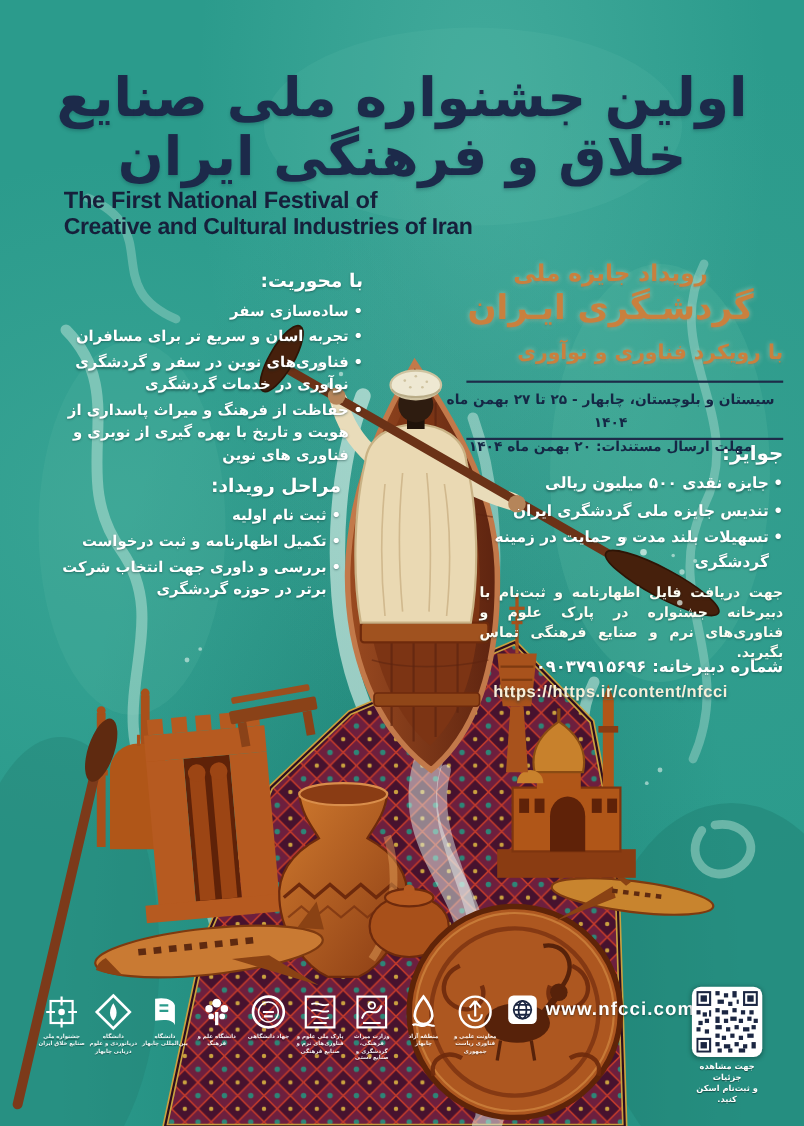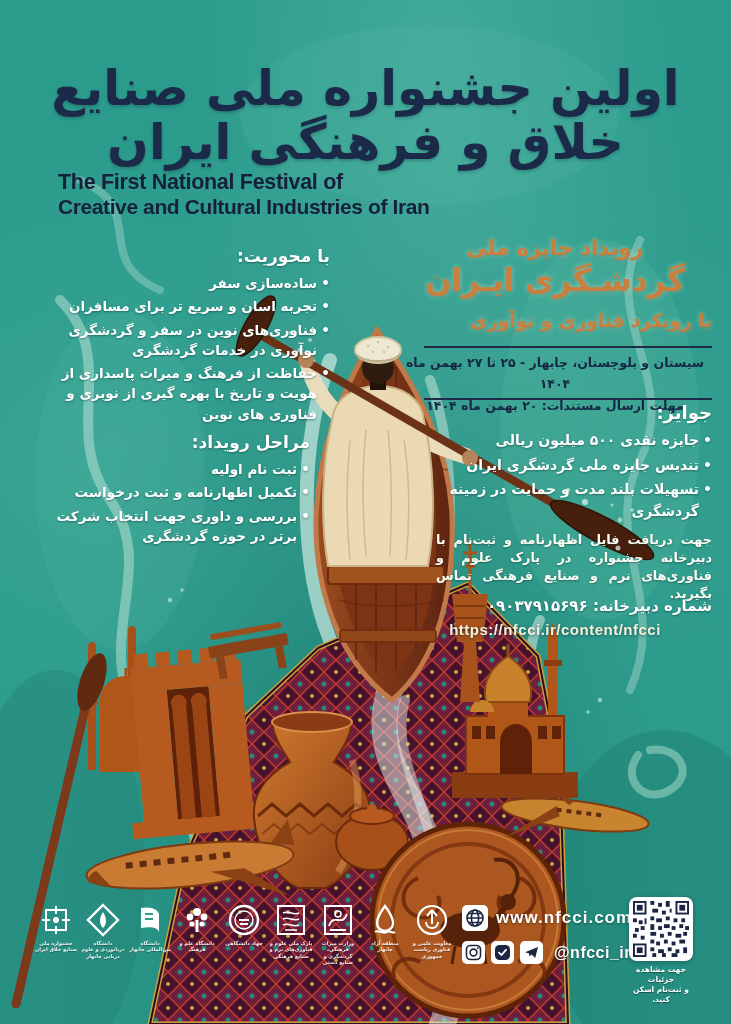--- a/index.html
+++ b/index.html
@@ -375,21 +375,21 @@
       <div class="sec-heading">جوایز:</div>
       <ul class="blt">
         <li>جایزه نقدی ۵۰۰ میلیون ریالی</li>
         <li>تندیس جایزه ملی گردشگری ایران</li>
         <li>تسهیلات بلند مدت و حمایت در زمینه گردشگری</li>
       </ul>
     </div>
 
     <div class="contact-note fa">جهت دریافت فایل اظهارنامه و ثبت‌نام با دبیرخانه جشنواره در پارک علوم و فناوری‌های نرم و صنایع فرهنگی تماس بگیرید.</div>
     <div class="secretariat fa">شماره دبیرخانه: ۰۹۰۳۷۹۱۵۶۹۶</div>
-    <div class="url-line">https://nfcci.ir/content/nfcci</div>
+    <div class="url-line">https://https.ir/content/nfcci</div>
 
     <div class="logos-row">
 
       <div class="logo">
         <svg width="36" height="36" viewBox="0 0 36 36">
           <g stroke="#fff" stroke-width="2" fill="none">
             <rect x="8" y="8" width="20" height="20"></rect>
             <path d="M18 4 v8 M18 24 v8 M4 18 h8 M24 18 h8"></path>
             <circle cx="18" cy="18" r="3" fill="#fff" stroke="none"></circle>
           </g>
@@ -490,43 +490,20 @@
           <g stroke="#1b2642" stroke-width="1.6" fill="none">
             <circle cx="10" cy="10" r="8"></circle>
             <ellipse cx="10" cy="10" rx="3.6" ry="8"></ellipse>
             <path d="M2.5 10 h15 M3.5 5.5 h13 M3.5 14.5 h13"></path>
           </g>
         </svg>
       </span>
       <span class="txt">www.nfcci.com</span>
     </div>
 
-    <div class="social-row">
-      <span class="ico" style="width:23px;height:23px">
-        <svg width="17" height="17" viewBox="0 0 17 17">
-          <g stroke="#1b2642" stroke-width="1.6" fill="none">
-            <rect x="1.5" y="1.5" width="14" height="14" rx="4"></rect>
-            <circle cx="8.5" cy="8.5" r="3.4"></circle>
-            <circle cx="12.8" cy="4.2" r="1" fill="#1b2642" stroke="none"></circle>
-          </g>
-        </svg>
-      </span>
-      <span class="ico" style="width:23px;height:23px">
-        <svg width="17" height="17" viewBox="0 0 17 17">
-          <rect x="1" y="1" width="15" height="15" rx="4.5" fill="#1b2642"></rect>
-          <path d="M5 8.6 L7.5 11 L12 5.8" stroke="#fff" stroke-width="1.8" fill="none" stroke-linecap="round"></path>
-        </svg>
-      </span>
-      <span class="ico" style="width:23px;height:23px">
-        <svg width="17" height="17" viewBox="0 0 17 17">
-          <path d="M2 8.2 L15 3 L12.2 14 L8.6 10.6 L6.4 12.6 L6.2 9.4 Z" fill="#1b2642"></path>
-        </svg>
-      </span>
-      <span class="handle">@nfcci_ir</span>
-    </div>
 
     <div class="qr-block">
       <div class="qr-box">
         <svg width="56" height="56" viewBox="0 0 29 29">
           <g fill="#1b2642">
             <rect x="0" y="0" width="7" height="7"></rect>
               <rect x="1" y="1" width="5" height="5" fill="#fff"></rect>
               <rect x="2" y="2" width="3" height="3"></rect>
             <rect x="22" y="0" width="7" height="7"></rect>
               <rect x="23" y="1" width="5" height="5" fill="#fff"></rect>

